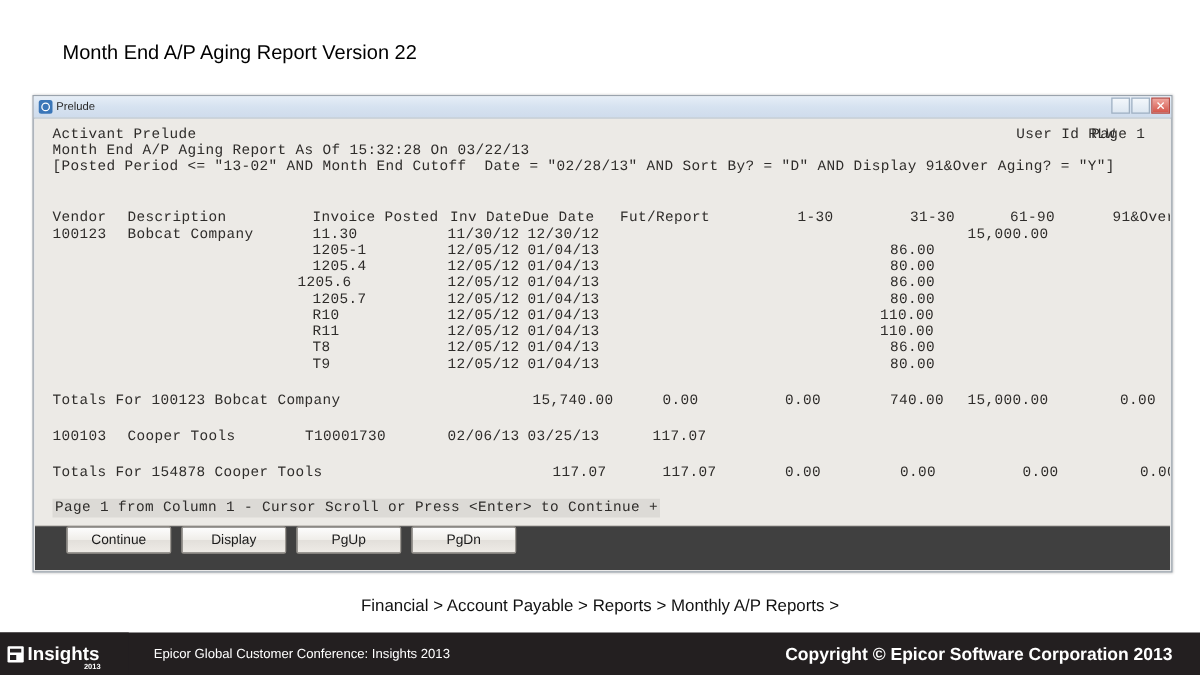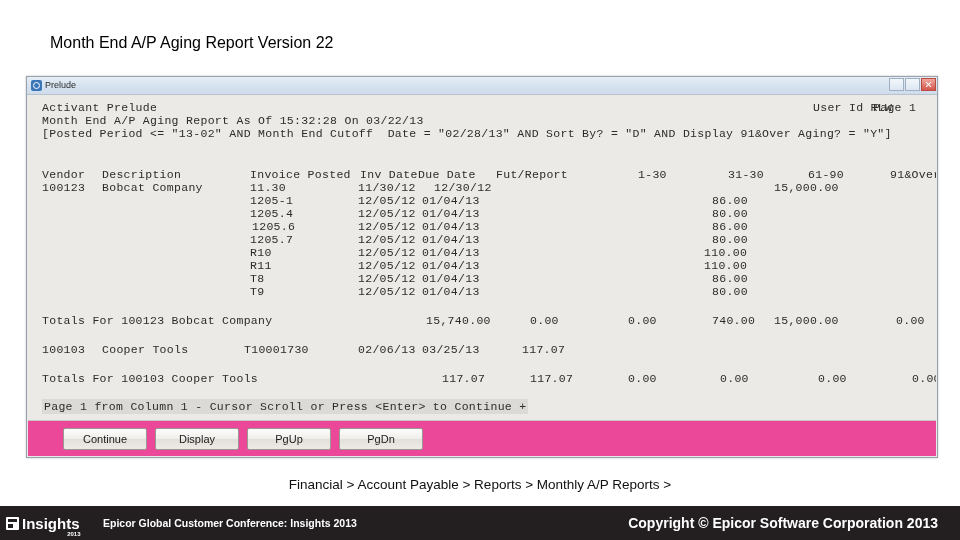--- a/index.html
+++ b/index.html
@@ -136,25 +136,24 @@
     padding: 1px 2px;
   }
 
   
   .btnbar {
     position: absolute;
     left: 1px;
     bottom: 1px;
     width: 908px;
     height: 36px;
-    background: #ec4899;
+    background: #404040;
     border-top: 1px solid #c9c6c1;
     display: flex;
-    align-items: center;
-    padding-left: 35px;
+    padding-left: 25px;
     gap: 8px;
     box-sizing: border-box;
   }
   .btn {
     min-width: 84px;
     height: 22px;
     background: linear-gradient(to bottom, #fdfdfd 0%, #f0eeea 48%, #e3e0db 52%, #eeebe6 100%);
     border: 1px solid #9b9791;
     border-radius: 2px;
     font-family: "Liberation Sans", sans-serif;
@@ -234,23 +233,23 @@
     color: #ffffff;
     font-size: 6px;
     font-weight: bold;
     position: absolute;
     right: -1px;
     bottom: -6px;
   }
   .footer-left {
     color: #ffffff;
     font-size: 10.5px;
-    font-weight: bold;
-    font-family: "Liberation Sans", sans-serif;
-    margin-left: 0;
+    font-weight: normal;
+    font-family: "Liberation Sans", sans-serif;
+    margin-left: 20px;
     text-align: right;
   }
   .footer-right {
     color: #ffffff;
     font-size: 14px;
     font-weight: bold;
     font-family: "Liberation Sans", sans-serif;
     position: absolute;
     right: 22px;
   }
@@ -289,34 +288,34 @@
       <div class="line" style="left:468px; top:73px;">Fut/Report</div>
       <div class="line" style="left:610px; top:73px;">1-30</div>
       <div class="line" style="left:700px; top:73px;">31-30</div>
       <div class="line" style="left:764px; top:73px;margin-left:16px;">61-90</div>
       <div class="line" style="left:862px; top:73px;">91&amp;Over</div>
 
       <div class="line" style="left:14px; top:86px;">100123</div>
       <div class="line" style="left:74px; top:86px;">Bobcat Company</div>
       <div class="line" style="left:222px; top:86px;">11.30</div>
       <div class="line" style="left:330px; top:86px;">11/30/12</div>
-      <div class="line" style="left:394px; top:86px;margin-left:12px;">12/30/12</div>
+      <div class="line" style="left:394px; top:86px;">12/30/12</div>
       <div class="line" style="left:746px; top:86px;">15,000.00</div>
 
       <div class="line" style="left:222px; top:99px;">1205-1</div>
       <div class="line" style="left:330px; top:99px;">12/05/12</div>
       <div class="line" style="left:394px; top:99px;">01/04/13</div>
       <div class="line" style="left:684px; top:99px;">86.00</div>
 
       <div class="line" style="left:222px; top:112px;">1205.4</div>
       <div class="line" style="left:330px; top:112px;">12/05/12</div>
       <div class="line" style="left:394px; top:112px;">01/04/13</div>
       <div class="line" style="left:684px; top:112px;">80.00</div>
 
-      <div class="line" style="left:224px; top:125px;">1205.6</div>
+      <div class="line" style="left:210px; top:125px;">1205.6</div>
       <div class="line" style="left:330px; top:125px;">12/05/12</div>
       <div class="line" style="left:394px; top:125px;">01/04/13</div>
       <div class="line" style="left:684px; top:125px;">86.00</div>
 
       <div class="line" style="left:222px; top:138px;">1205.7</div>
       <div class="line" style="left:330px; top:138px;">12/05/12</div>
       <div class="line" style="left:394px; top:138px;">01/04/13</div>
       <div class="line" style="left:684px; top:138px;">80.00</div>
 
       <div class="line" style="left:222px; top:151px;">R10</div>
@@ -347,21 +346,21 @@
       <div class="line" style="left:746px; top:219px;">15,000.00</div>
       <div class="line" style="left:868px; top:219px;">0.00</div>
 
       <div class="line" style="left:14px; top:248px;">100103</div>
       <div class="line" style="left:74px; top:248px;">Cooper Tools</div>
       <div class="line" style="left:216px; top:248px;">T10001730</div>
       <div class="line" style="left:330px; top:248px;">02/06/13</div>
       <div class="line" style="left:394px; top:248px;">03/25/13</div>
       <div class="line" style="left:494px; top:248px;">117.07</div>
 
-      <div class="line" style="left:14px; top:277px;">Totals For 100103 Cooper Tools</div>
+      <div class="line" style="left:14px; top:277px;">Totals For 154878 Cooper Tools</div>
       <div class="line" style="left:414px; top:277px;">117.07</div>
       <div class="line" style="left:502px; top:277px;">117.07</div>
       <div class="line" style="left:600px; top:277px;">0.00</div>
       <div class="line" style="left:692px; top:277px;">0.00</div>
       <div class="line" style="left:790px; top:277px;">0.00</div>
       <div class="line" style="left:884px; top:277px;">0.00</div>
 
       <div class="statusline">Page 1 from Column 1 - Cursor Scroll or Press &lt;Enter&gt; to Continue +</div>
     </div>
   </div>

